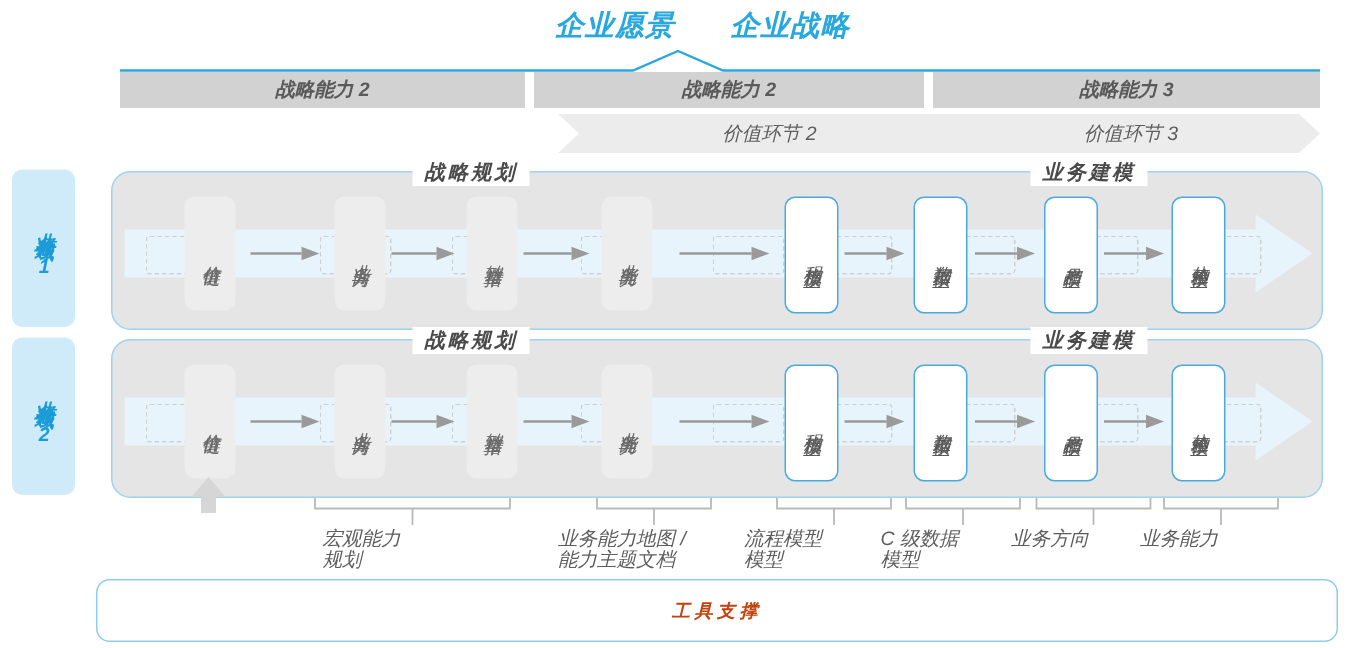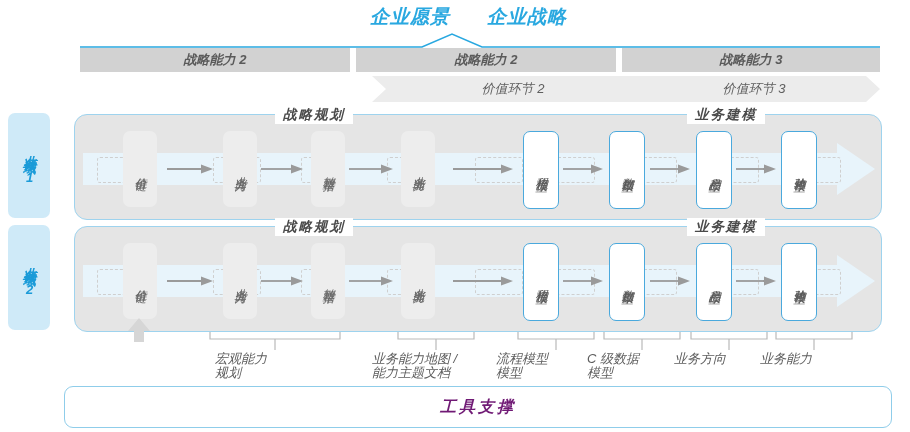--- a/index.html
+++ b/index.html
@@ -111,21 +111,21 @@
     white-space:pre-line;letter-spacing:1px;
   }
 
   
   .tool-panel{
     position:absolute;left:64px;top:386px;width:826px;height:40px;
     border:1.3px solid #8fcdea;border-radius:9px;background:#fff;
     display:flex;align-items:center;justify-content:center;
   }
   .tool-panel span{
-    font-size:16px;font-weight:bold;color:#701a75;letter-spacing:3px;
+    font-size:12px;font-weight:bold;color:#c2410c;letter-spacing:3px;
   }
 
   svg{display:block;overflow:visible;}
 </style>
 </head>
 <body>
 
 <div class="stage">
 
   <div class="vision-row">

